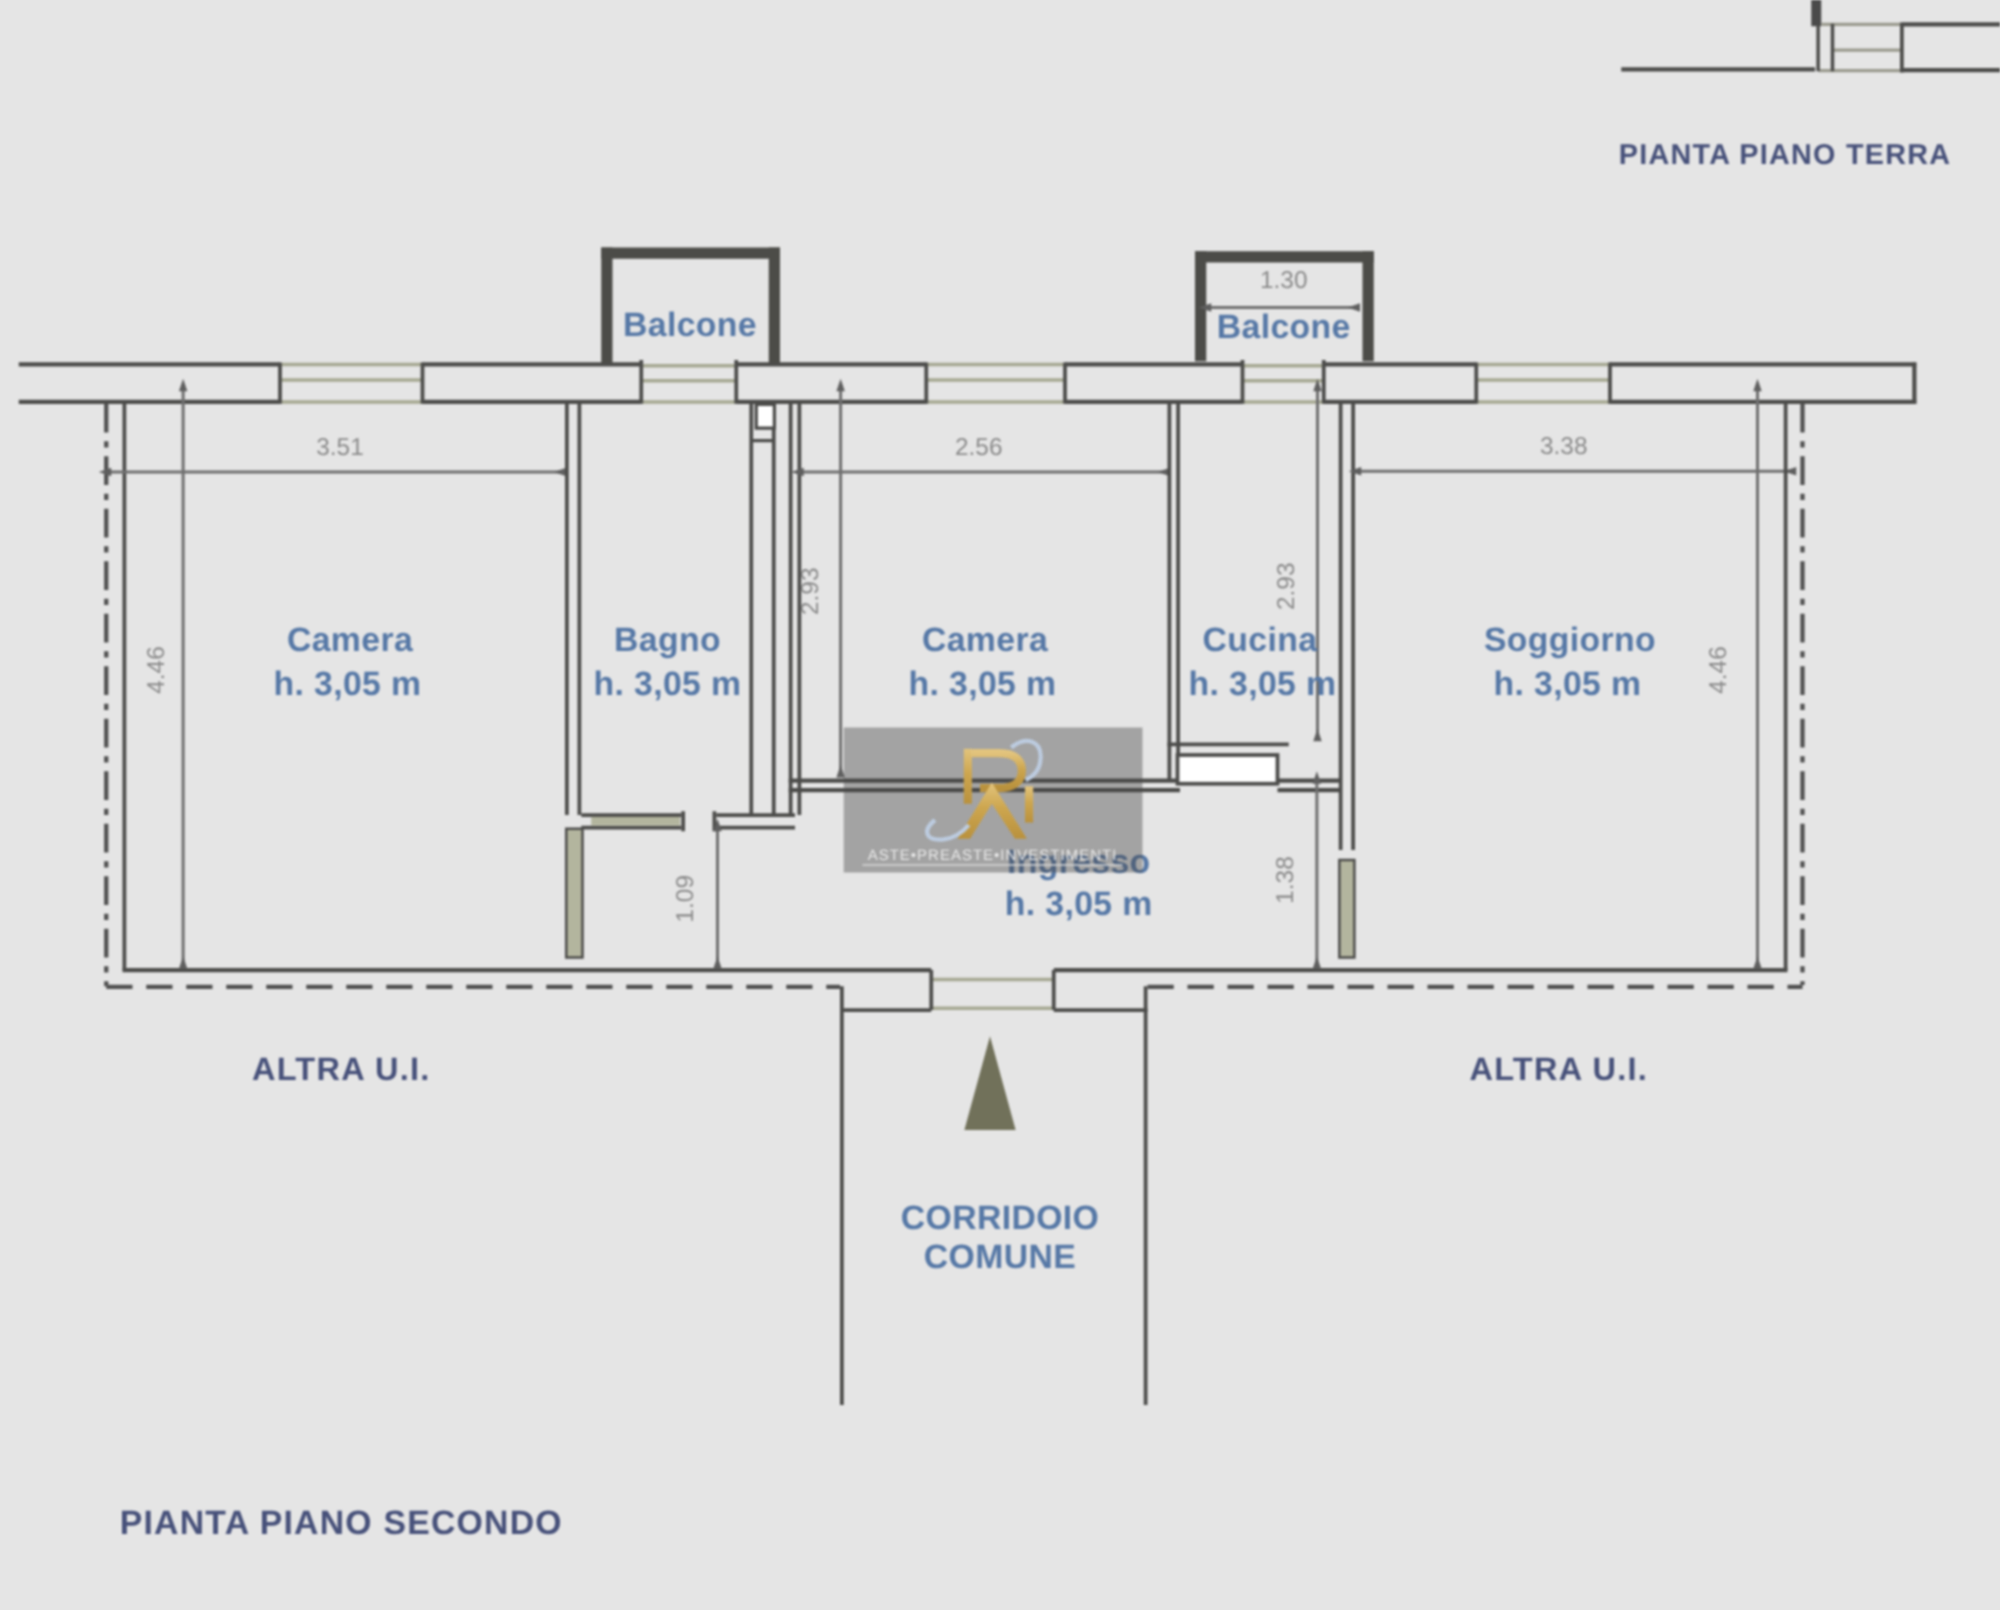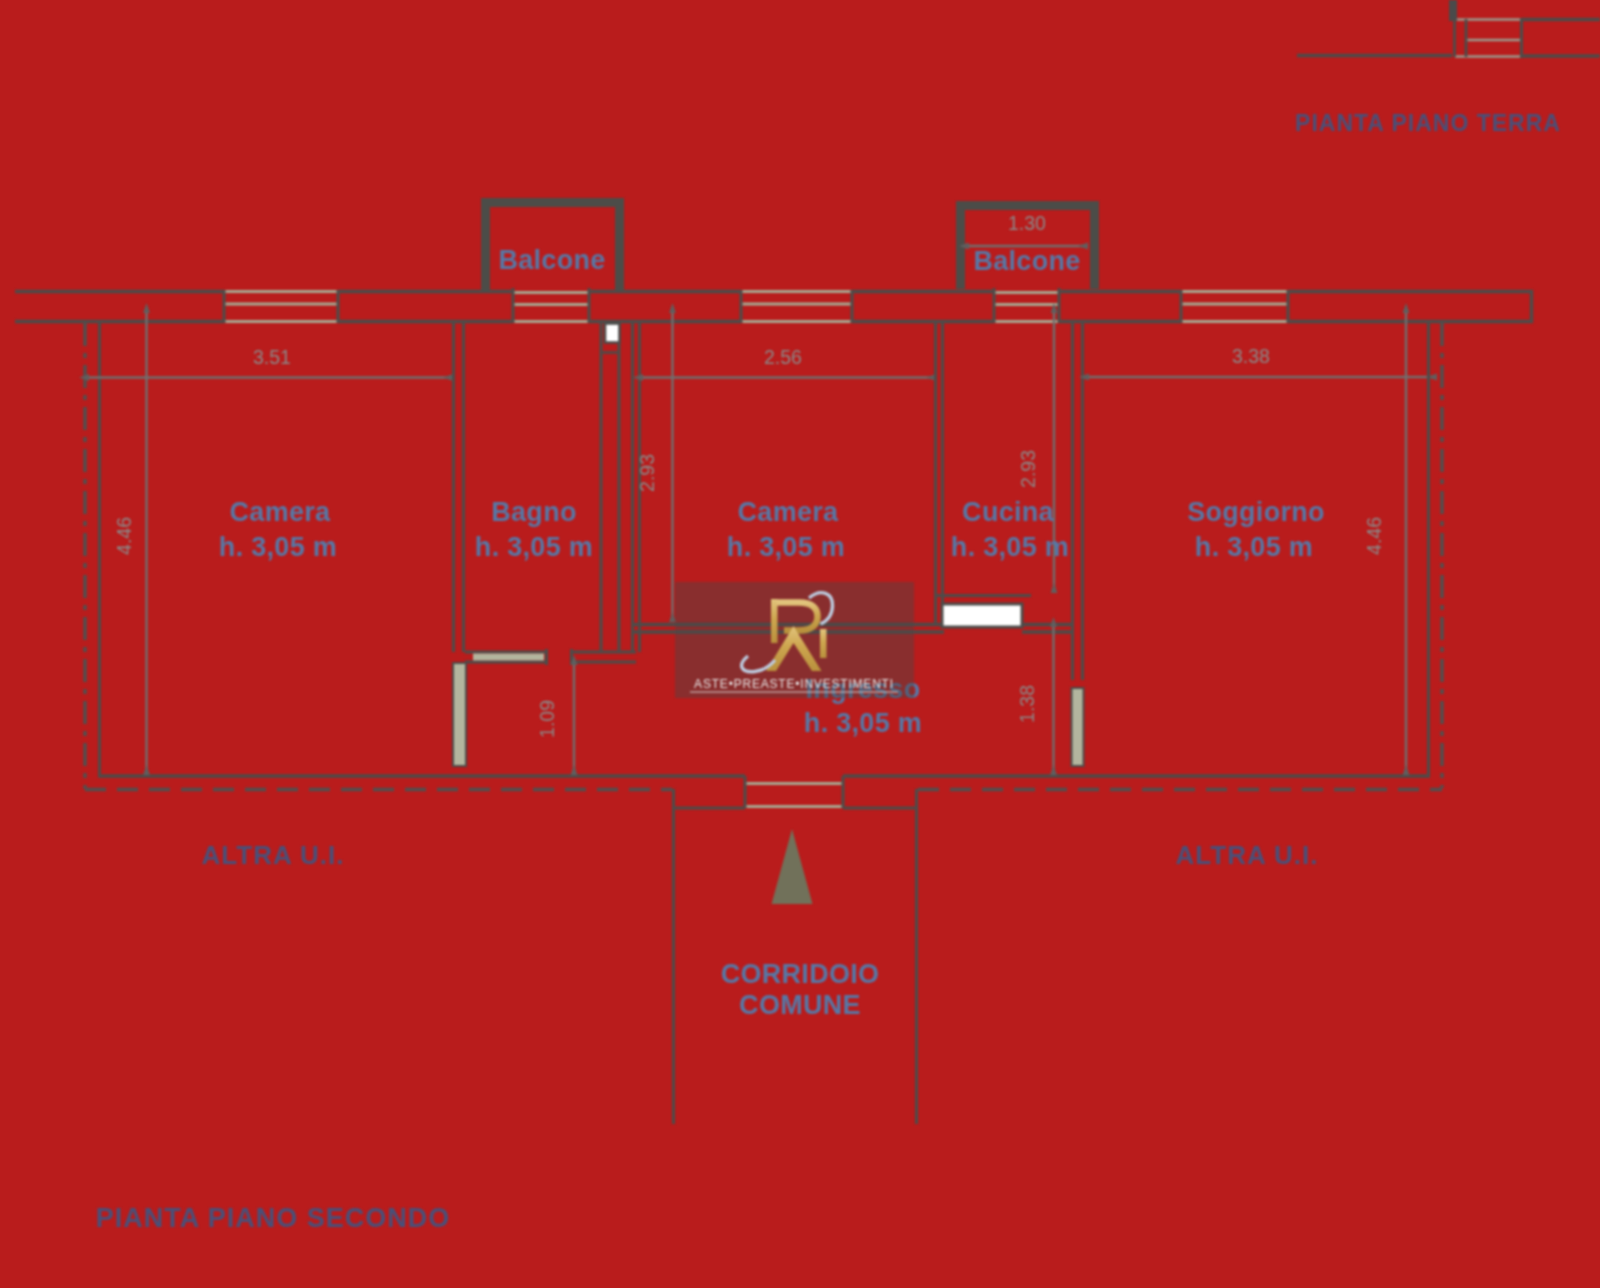--- a/index.html
+++ b/index.html
@@ -1,16 +1,16 @@
 <!DOCTYPE html>
 <html><head>
 <meta charset="utf-8">
 <style>
   html,body{margin:0;padding:0;background:#ffffff;}
-  #page{position:relative;width:1600px;height:1288px;background:#b91c1c;overflow:hidden;}
+  #page{position:relative;width:1600px;height:1288px;background:#e5e5e5;overflow:hidden;}
   svg{position:absolute;top:0;left:0;filter:blur(0.9px);}
   text{font-family:"Liberation Sans", sans-serif;}
   .room{fill:#5678a6;font-weight:bold;font-size:27px;text-anchor:middle;letter-spacing:0.3px;}
   .dim{fill:#8a8a8a;font-size:19.5px;text-anchor:middle;}
   .title{fill:#47517a;font-weight:bold;text-anchor:middle;letter-spacing:1px;}
 </style>
 </head>
 <body>
 <div id="page">
 <svg width="1600" height="1288" viewBox="0 0 1600 1288">

